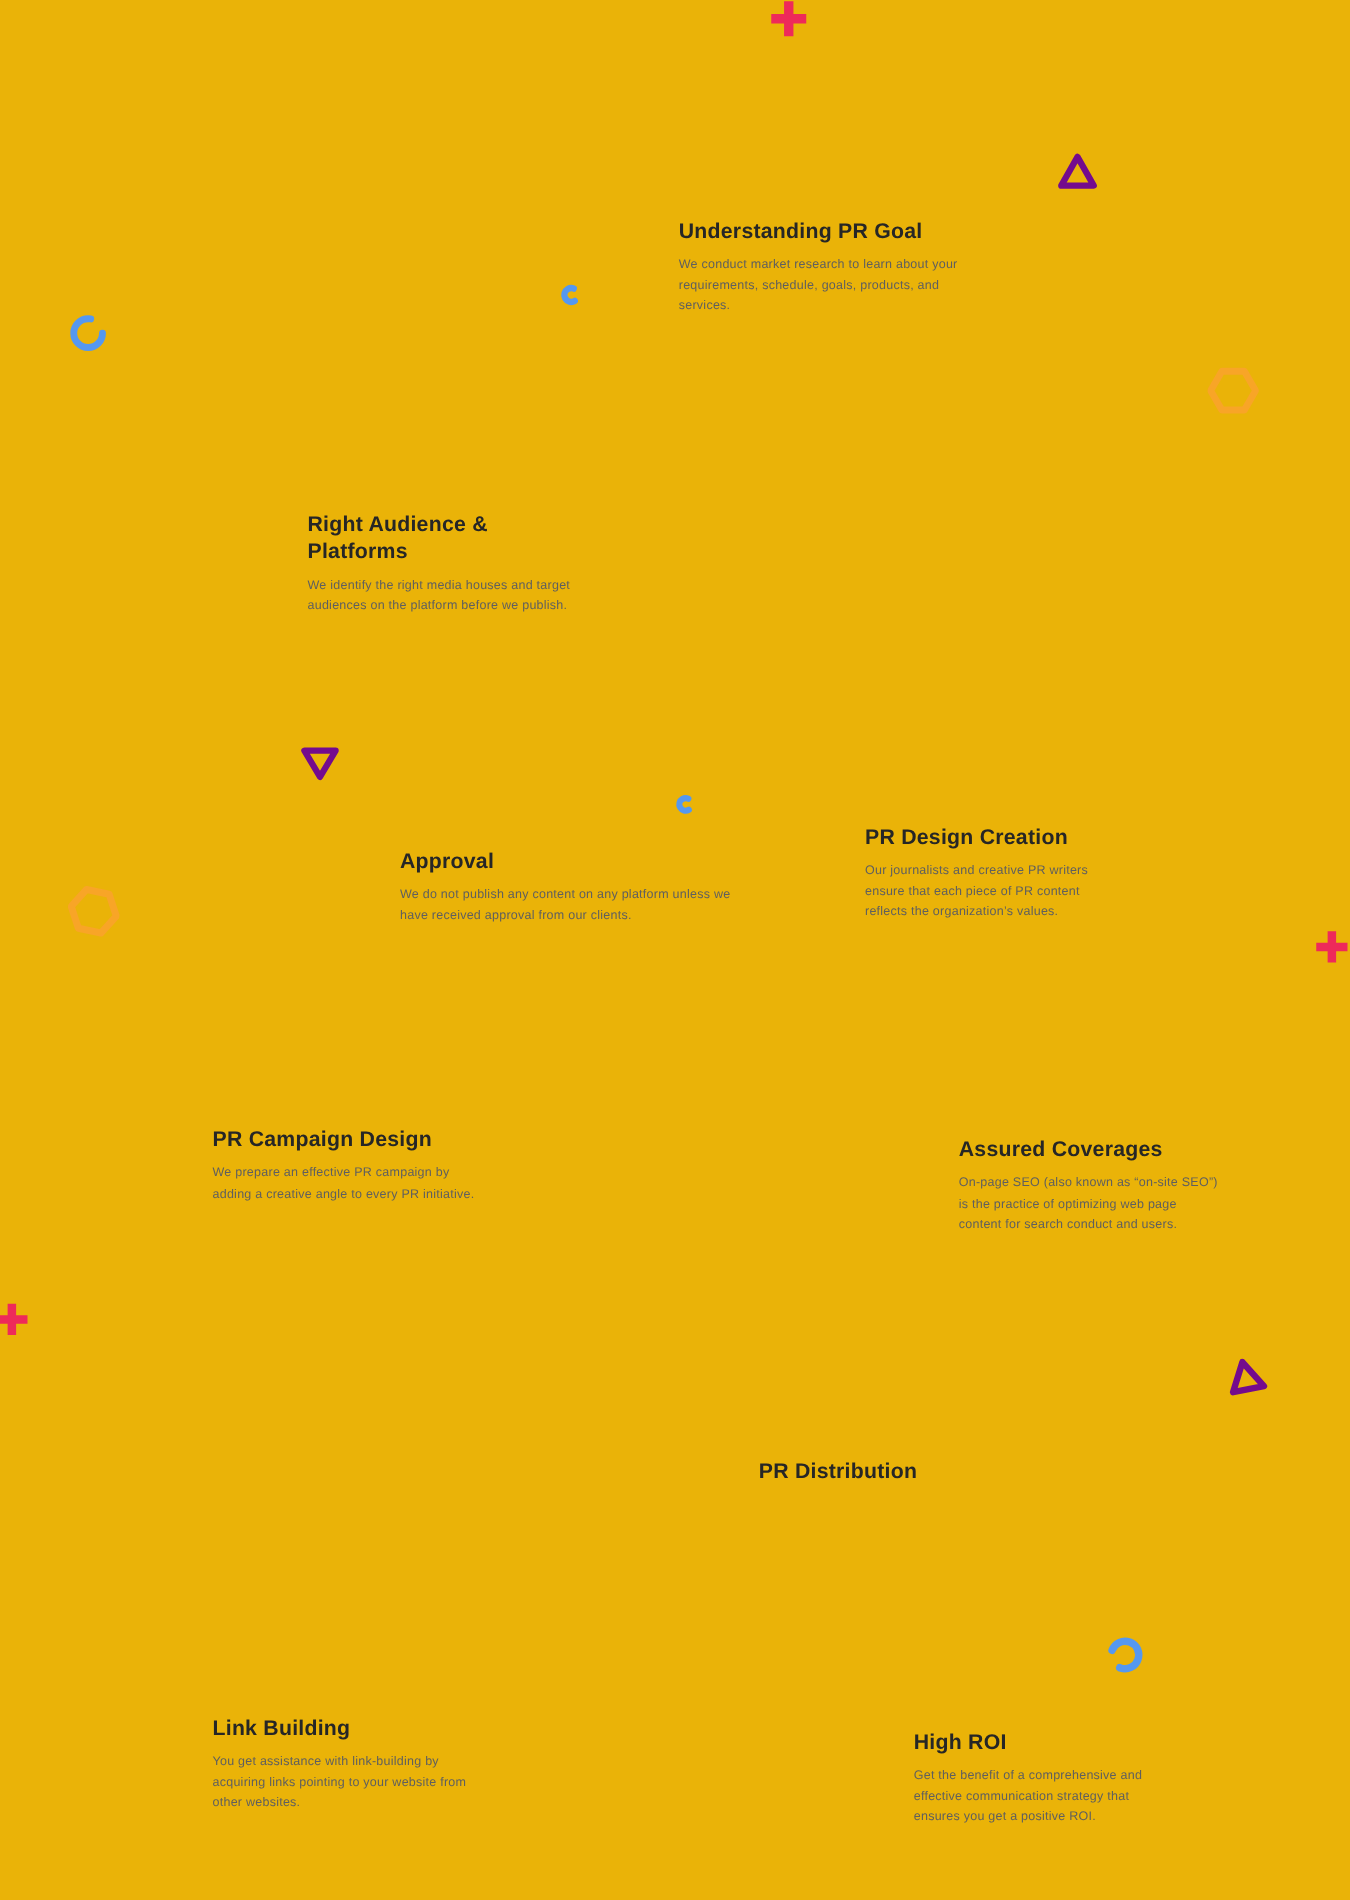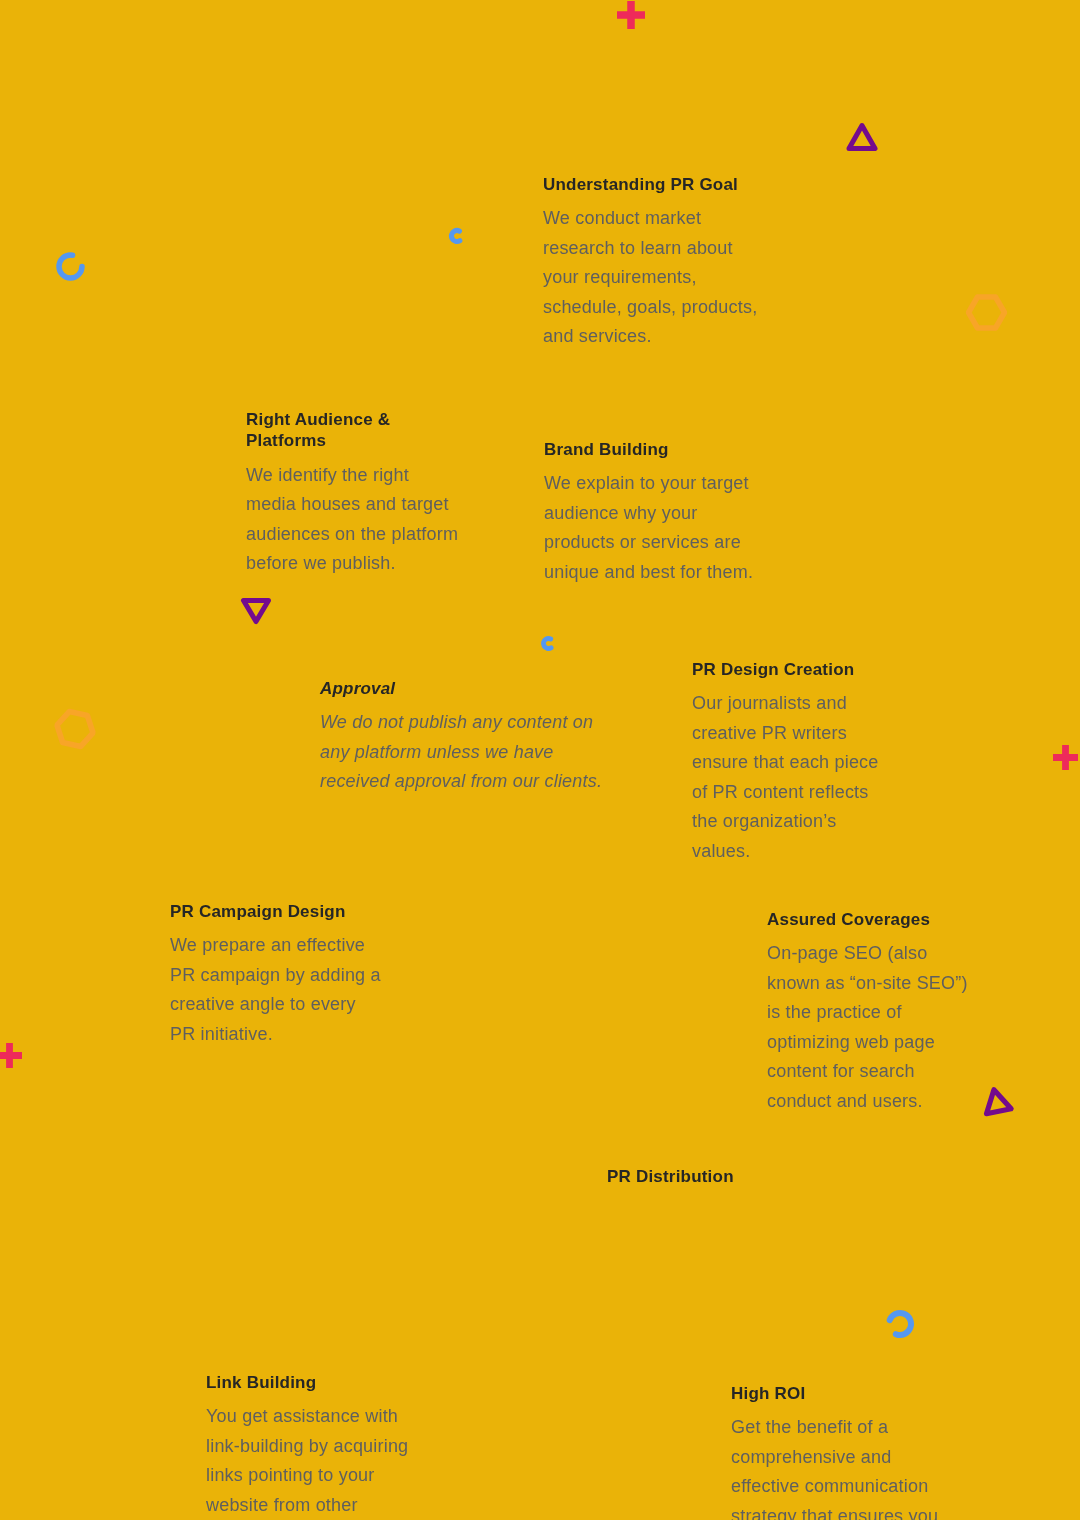--- a/index.html
+++ b/index.html
@@ -15,40 +15,40 @@
   .step-title{
     margin:0 0 9px 0;
     font-size:17px;
     font-weight:700;
     color:#262626;
     letter-spacing:.2px;
     line-height:1.25;
   }
   .step-body{
     margin:0;
-    font-size:18px;
+    font-size:10px;
     color:#5f5f5f;
     letter-spacing:.2px;
     line-height:1.64;
   }
   .deco{position:absolute;display:block;line-height:0;}
   .rot12{transform:rotate(12deg);}
   .rot45{transform:rotate(48deg);}
   .dash-bar{width:24px;height:7px;background:#2e2e2e;}
 
   
   .s0{left:543px;top:174px;width:225px;}
   .s1{left:246px;top:409px;width:215px;}
   .s2{left:544px;top:439px;width:218px;}
-  .s3{left:320px;top:678px;width:285px;font-style:italic;}
+  .s3{left:320px;top:678px;width:285px;}
   .s4{left:692px;top:659px;width:205px;}
   .s5{left:170px;top:901px;width:215px;}
   .s6{left:767px;top:909px;width:208px;}
   .s7{left:607px;top:1166px;width:248px;}
-  .s8{left:170px;top:1372px;width:212px;margin-left:36px;}
+  .s8{left:170px;top:1372px;width:212px;}
   .s9{left:731px;top:1383px;width:210px;}
 
   
   .d-plus-top{left:616px;top:0px;}
   .d-tri-top{left:844px;top:119px;}
   .d-arc-sm1{left:448px;top:227px;}
   .d-arc-left{left:55px;top:251px;}
   .d-hex-right{left:966px;top:292px;}
   .d-tri-down{left:239px;top:594px;}
   .d-arc-sm2{left:540px;top:635px;}
@@ -143,24 +143,20 @@
   <div class="step s0">
     <h3 class="step-title">Understanding PR Goal</h3>
     <p class="step-body">We conduct market research to learn about your requirements, schedule, goals, products, and services.</p>
   </div>
 
   <div class="step s1">
     <h3 class="step-title">Right Audience &amp; Platforms</h3>
     <p class="step-body">We identify the right media houses and target audiences on the platform before we publish.</p>
   </div>
 
-  <div class="step s2">
-    <h3 class="step-title">Brand Building</h3>
-    <p class="step-body">We explain to your target audience why your products or services are unique and best for them.</p>
-  </div>
 
   <div class="step s3">
     <h3 class="step-title">Approval</h3>
     <p class="step-body">We do not publish any content on any platform unless we have received approval from our clients.</p>
   </div>
 
   <div class="step s4">
     <h3 class="step-title">PR Design Creation</h3>
     <p class="step-body">Our journalists and creative PR writers ensure that each piece of PR content reflects the organization’s values.</p>
   </div>

